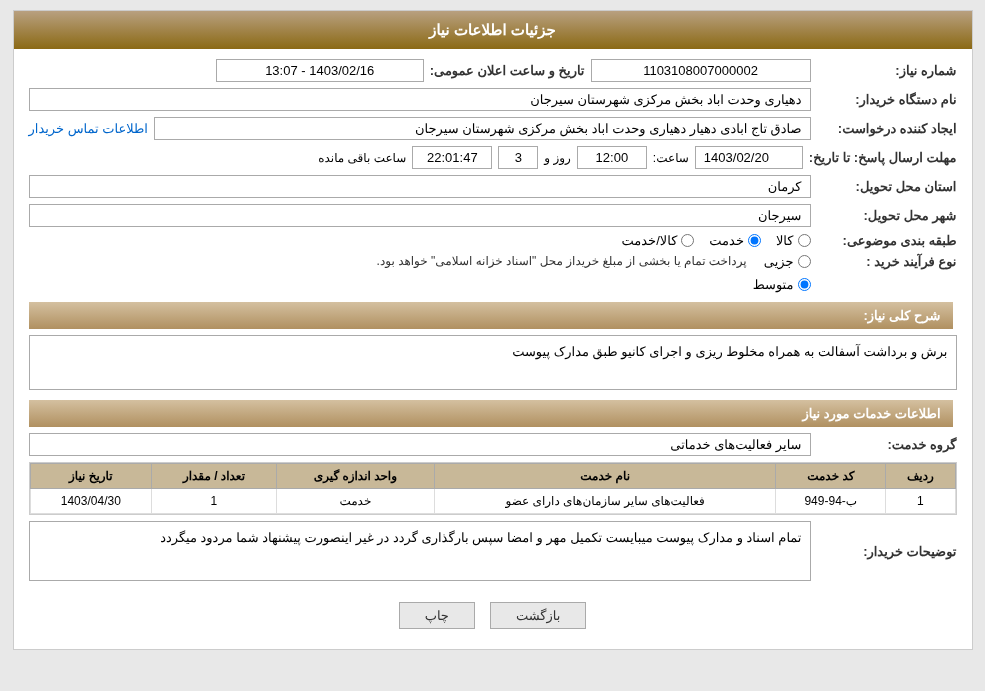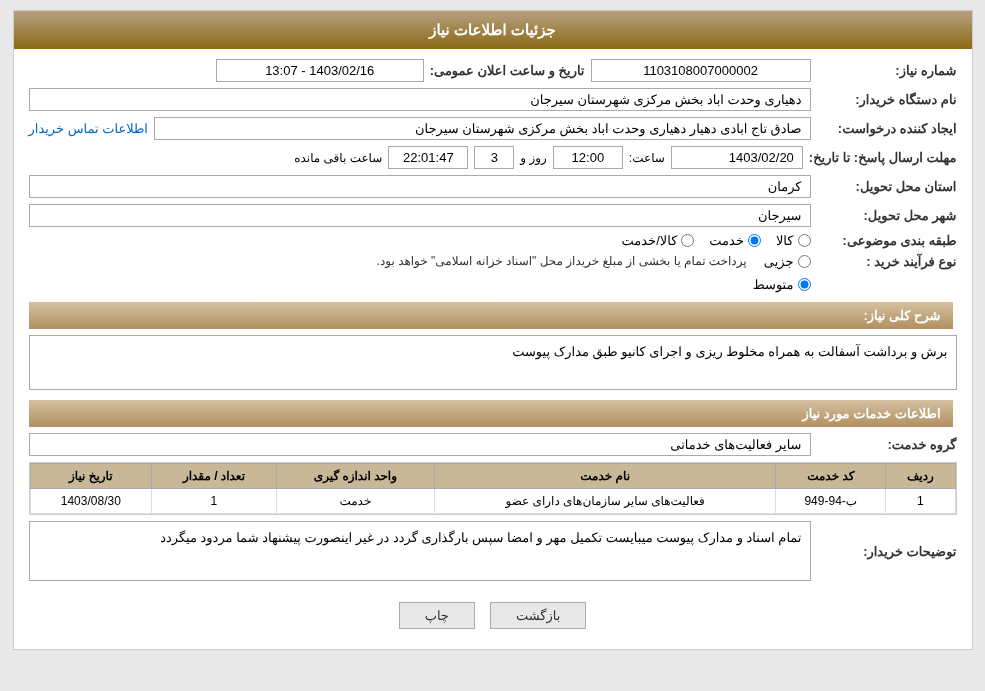--- a/index.html
+++ b/index.html
@@ -58,22 +58,22 @@
     .link-text {
       color: #0066cc;
       cursor: pointer;
       white-space: nowrap;
     }
     .date-box {
       border: 1px solid #aaa;
       background: #fff;
       padding: 3px 8px;
       min-height: 22px;
-      width: 132px;
-      text-align: right;
+      width: 108px;
+      text-align: left;
     }
     .time-label {
       white-space: nowrap;
       font-size: 12px;
     }
     .time-box {
       border: 1px solid #aaa;
       background: #fff;
       padding: 3px 6px;
       min-height: 22px;
@@ -314,21 +314,21 @@
             <th>تاریخ نیاز</th>
           </tr>
         </thead>
         <tbody id="services-table-body">
         <tr>
     <td>1</td>
     <td>ب-94-949</td>
     <td>فعالیت‌های سایر سازمان‌های دارای عضو</td>
     <td>خدمت</td>
     <td>1</td>
-    <td>1403/08/30</td>
+    <td>1403/04/30</td>
   </tr>
           </tbody>
       </table>
     </div>
 
     <div class="row">
       <span class="label">توضیحات خریدار:</span>
       <div class="buyer-desc-box">تمام اسناد و مدارک پیوست میبایست تکمیل مهر و امضا سپس بارگذاری گردد در غیر اینصورت پیشنهاد شما مردود میگردد</div>
     </div>
 

